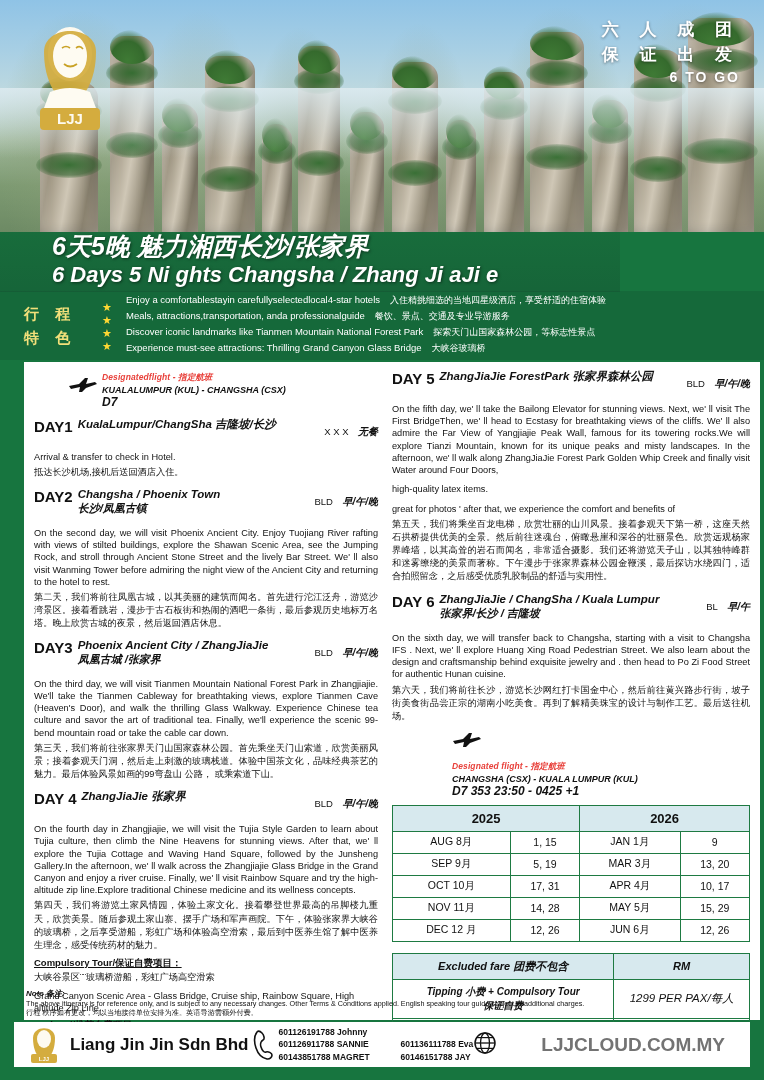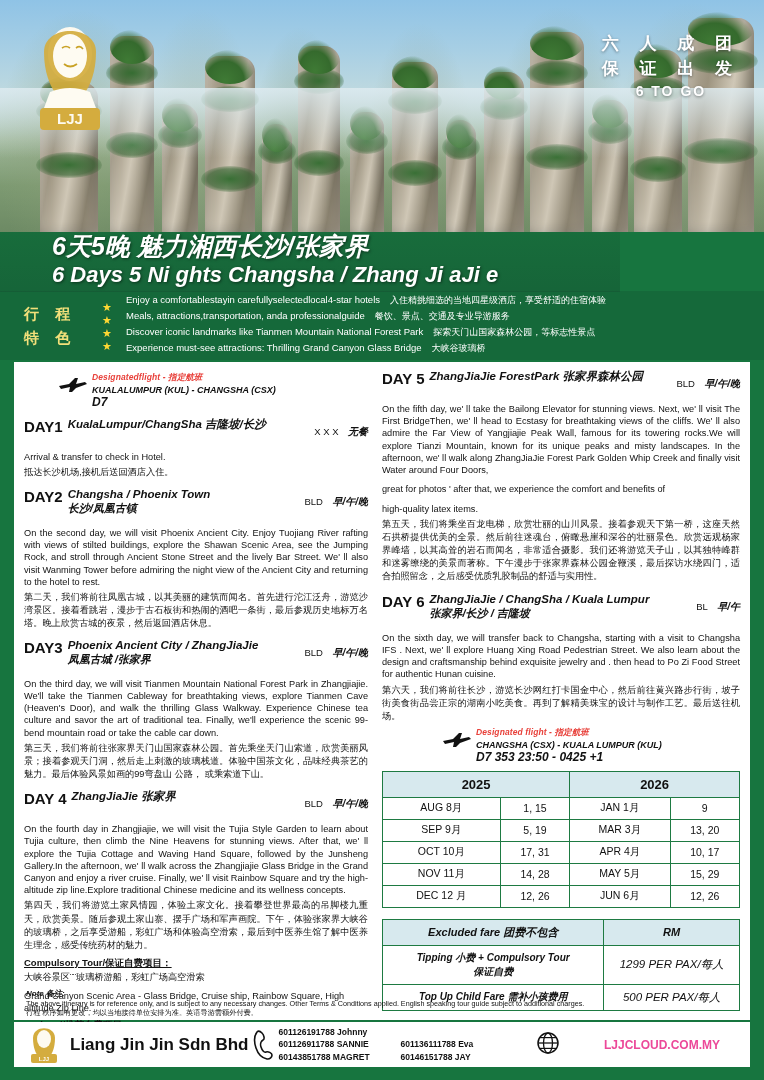--- a/index.html
+++ b/index.html
@@ -42,21 +42,21 @@
   }
   .haze{ position:absolute; left:0; right:0; height:70px;
     background: linear-gradient(180deg, rgba(222,235,240,.85), rgba(222,235,240,0)); }
 
   .logo-badge{
     position:absolute; left:26px; top:14px; width:88px; height:120px; z-index:6;
   }
   .logo-badge svg{ display:block; }
 
   .hero-cn{
-    position:absolute; right:24px; top:32px; z-index:6; text-align:center;
+    position:absolute; right:24px; top:18px; z-index:6; text-align:right;
     color:#ffffff; text-shadow: 0 1px 3px rgba(0,0,0,.45);
   }
   .hero-cn .l1{ font-size:17px; letter-spacing:8px; font-weight:700; line-height:1.45; }
   .hero-cn .l2{ font-size:17px; letter-spacing:8px; font-weight:700; line-height:1.45; }
   .hero-cn .l3{ font-size:14px; font-weight:800; letter-spacing:2px; margin-top:2px; }
 
   
   .title-block{
     position:absolute; left:0; top:232px; width:620px; height:60px; z-index:5;
     padding-left:52px; padding-top:1px;
@@ -84,21 +84,21 @@
   .feat-rows{ flex:1; }
   .feat-row{
     display:flex; align-items:baseline; color:#ffffff; line-height:12px;
     height:14px; margin-bottom:2px;
   }
   .feat-en{ font-size:9.5px; }
   .feat-cn{ font-size:9px; margin-left:10px; }
 
   
   .body-panel{
-    position:absolute; left:14px; top:362px; width:736px; height:658px;
+    position:absolute; left:24px; top:362px; width:736px; height:658px;
     background:#ffffff; z-index:3;
   }
   .cols{ display:flex; width:100%; height:100%; }
   .col-l{ width:362px; padding:8px 8px 0 10px; }
   .col-r{ width:374px; padding:8px 10px 0 6px; }
 
   
   .flight{ display:flex; align-items:flex-start; margin-left:34px; margin-top:2px;}
   .plane{ width:34px; flex:0 0 34px; padding-top:5px; }
   .flight-txt .fl-title{ color:#e8403a; font-size:8.5px; font-weight:800; font-style:italic; letter-spacing:.1px;}
@@ -145,21 +145,21 @@
     position:absolute; left:14px; top:1022px; width:736px; height:45px;
     background:#ffffff; z-index:5; display:flex; align-items:center; padding:0 12px;
   }
   .f-logo{ width:40px; flex:0 0 40px; }
   .f-name{ font-size:17px; font-weight:800; color:#111; margin-left:4px; white-space:nowrap; }
   .f-phone-icon{ width:30px; flex:0 0 30px; display:flex; justify-content:center; }
   .f-contacts{ font-size:8.5px; font-weight:700; color:#111; line-height:1.42; flex:0 0 auto; }
   .f-contacts .row{ display:flex; }
   .f-contacts .c1{ width:122px; }
   .f-web{ margin-left:auto; display:flex; align-items:center; gap:8px; padding-right:18px;}
-  .f-web .wtxt{ font-size:12px; font-weight:800; color:#ec4899;padding-left:36px; }
+  .f-web .wtxt{ font-size:19px; font-weight:800; color:#737373;padding-left:36px; }
 </style>
 </head>
 <body>
 
 <div class="page">
 
   <div class="hero">
     <div class="hero-rocks">
       <div class="rock" style="left:40px;width:58px;height:150px;">
           <div class="moss" style="top:16px;"></div>
@@ -367,42 +367,42 @@
             <div class="day-num">DAY 5</div>
             <div class="day-titles">
               <div class="day-t-en">ZhangJiaJie ForestPark 张家界森林公园</div>
             </div>
             <div class="meal">
               <span class="m-en">BLD</span>
               <span class="m-cn">早/午/晚</span>
             </div>
           </div>
           <div class="p-en">On the fifth day, we' ll take the Bailong Elevator for stunning views. Next, we' ll visit The First BridgeThen, we' ll head to Ecstasy for breathtaking views of the cliffs. We' ll also admire the Far View of Yangjiajie Peak Wall, famous for its towering rocks.We will explore Tianzi Mountain, known for its unique peaks and misty landscapes. In the afternoon, we' ll walk along ZhangJiaJie Forest Park Golden Whip Creek and finally visit Water around Four Doors,</div>
+          <div class="p-en" style="margin-top:7px;">high-quality latex items.</div>
           <div class="p-en" style="margin-top:7px;">great for photos '    after that, we experience the comfort and benefits of</div>
-          <div class="p-en" style="margin-top:7px;">high-quality latex items.</div>
           <div class="p-cn">第五天，我们将乘坐百龙电梯，欣赏壮丽的山川风景。接着参观天下第一桥，这座天然石拱桥提供优美的全景。然后前往迷魂台，俯瞰悬崖和深谷的壮丽景色。欣赏远观杨家界峰墙，以其高耸的岩石而闻名，非常适合摄影。我们还将游览天子山，以其独特峰群和迷雾缭绕的美景而著称。下午漫步于张家界森林公园金鞭溪，最后探访水绕四门，适合拍照留念，之后感受优质乳胶制品的舒适与实用性。</div>
         </div>
 
         <div class="day" style="margin-top:10px;">
           <div class="day-head">
             <div class="day-num">DAY 6</div>
             <div class="day-titles">
               <div class="day-t-en">ZhangJiaJie / ChangSha / Kuala Lumpur</div>
               <div class="day-t-cn">张家界/长沙 / 吉隆坡</div>
             </div>
             <div class="meal">
               <span class="m-en">BL</span>
               <span class="m-cn">早/午</span>
             </div>
           </div>
           <div class="p-en">On the sixth day, we will transfer back to Changsha, starting with a visit to Changsha IFS . Next, we' ll explore Huang Xing Road Pedestrian Street. We also learn about the design and craftsmanship behind exquisite jewelry and . then head to Po Zi Food Street for authentic Hunan cuisine.</div>
           <div class="p-cn">第六天，我们将前往长沙，游览长沙网红打卡国金中心，然后前往黄兴路步行街，坡子街美食街品尝正宗的湖南小吃美食。再到了解精美珠宝的设计与制作工艺。最后送往机场。</div>
         </div>
 
-        <div class="flight" style="margin-left:60px;margin-top:4px;">
+        <div class="flight" style="margin-left:60px;margin-top:4px;flex-direction:column;">
           <div class="plane">
             <svg width="30" height="16" viewBox="0 0 30 16">
                 <path d="M1 9 L11 7 L17 1 L20 1 L18 7 L27 5 L29 7 L18 11 L14 15 L11 15 L12 10 L3 12 Z" fill="#111"></path>
               </svg>
           </div>
           <div class="flight-txt">
             <div class="fl-title">Designated flight - 指定航班</div>
             <div class="fl-route">CHANGSHA (CSX) - KUALA LUMPUR (KUL)</div>
             <div class="fl-code">D7 353    23:50 - 0425 +1</div>
           </div>

